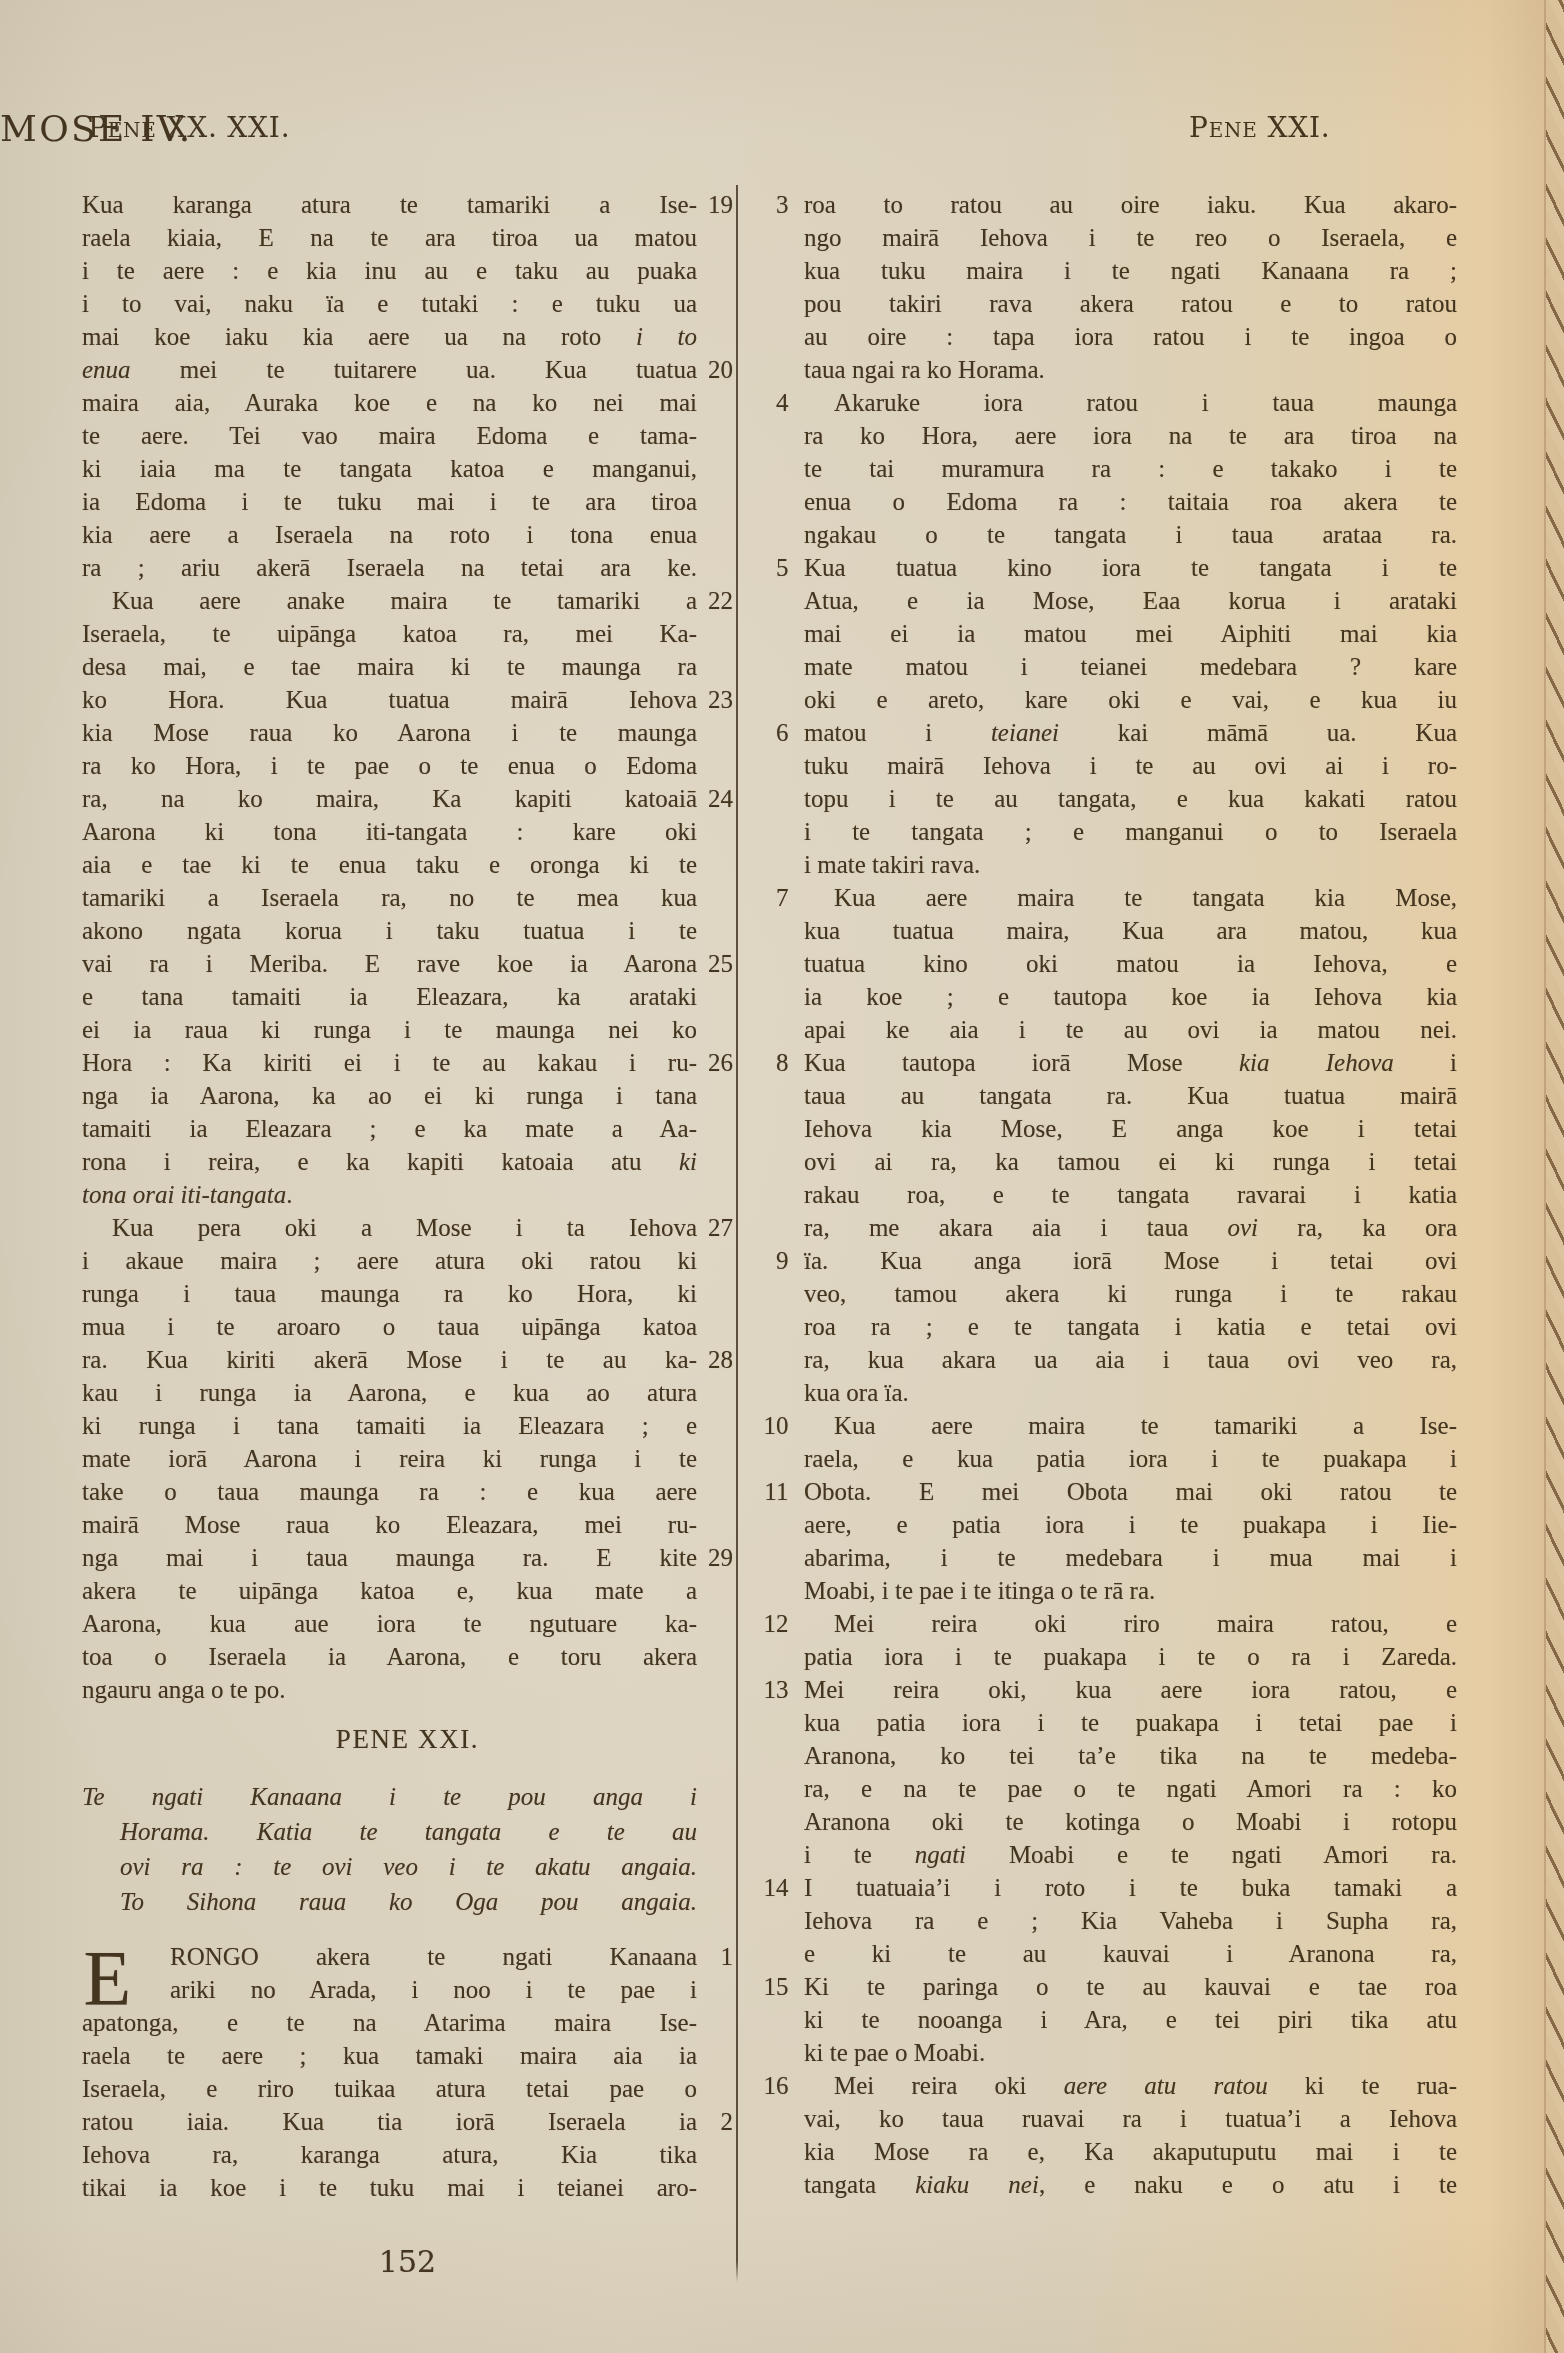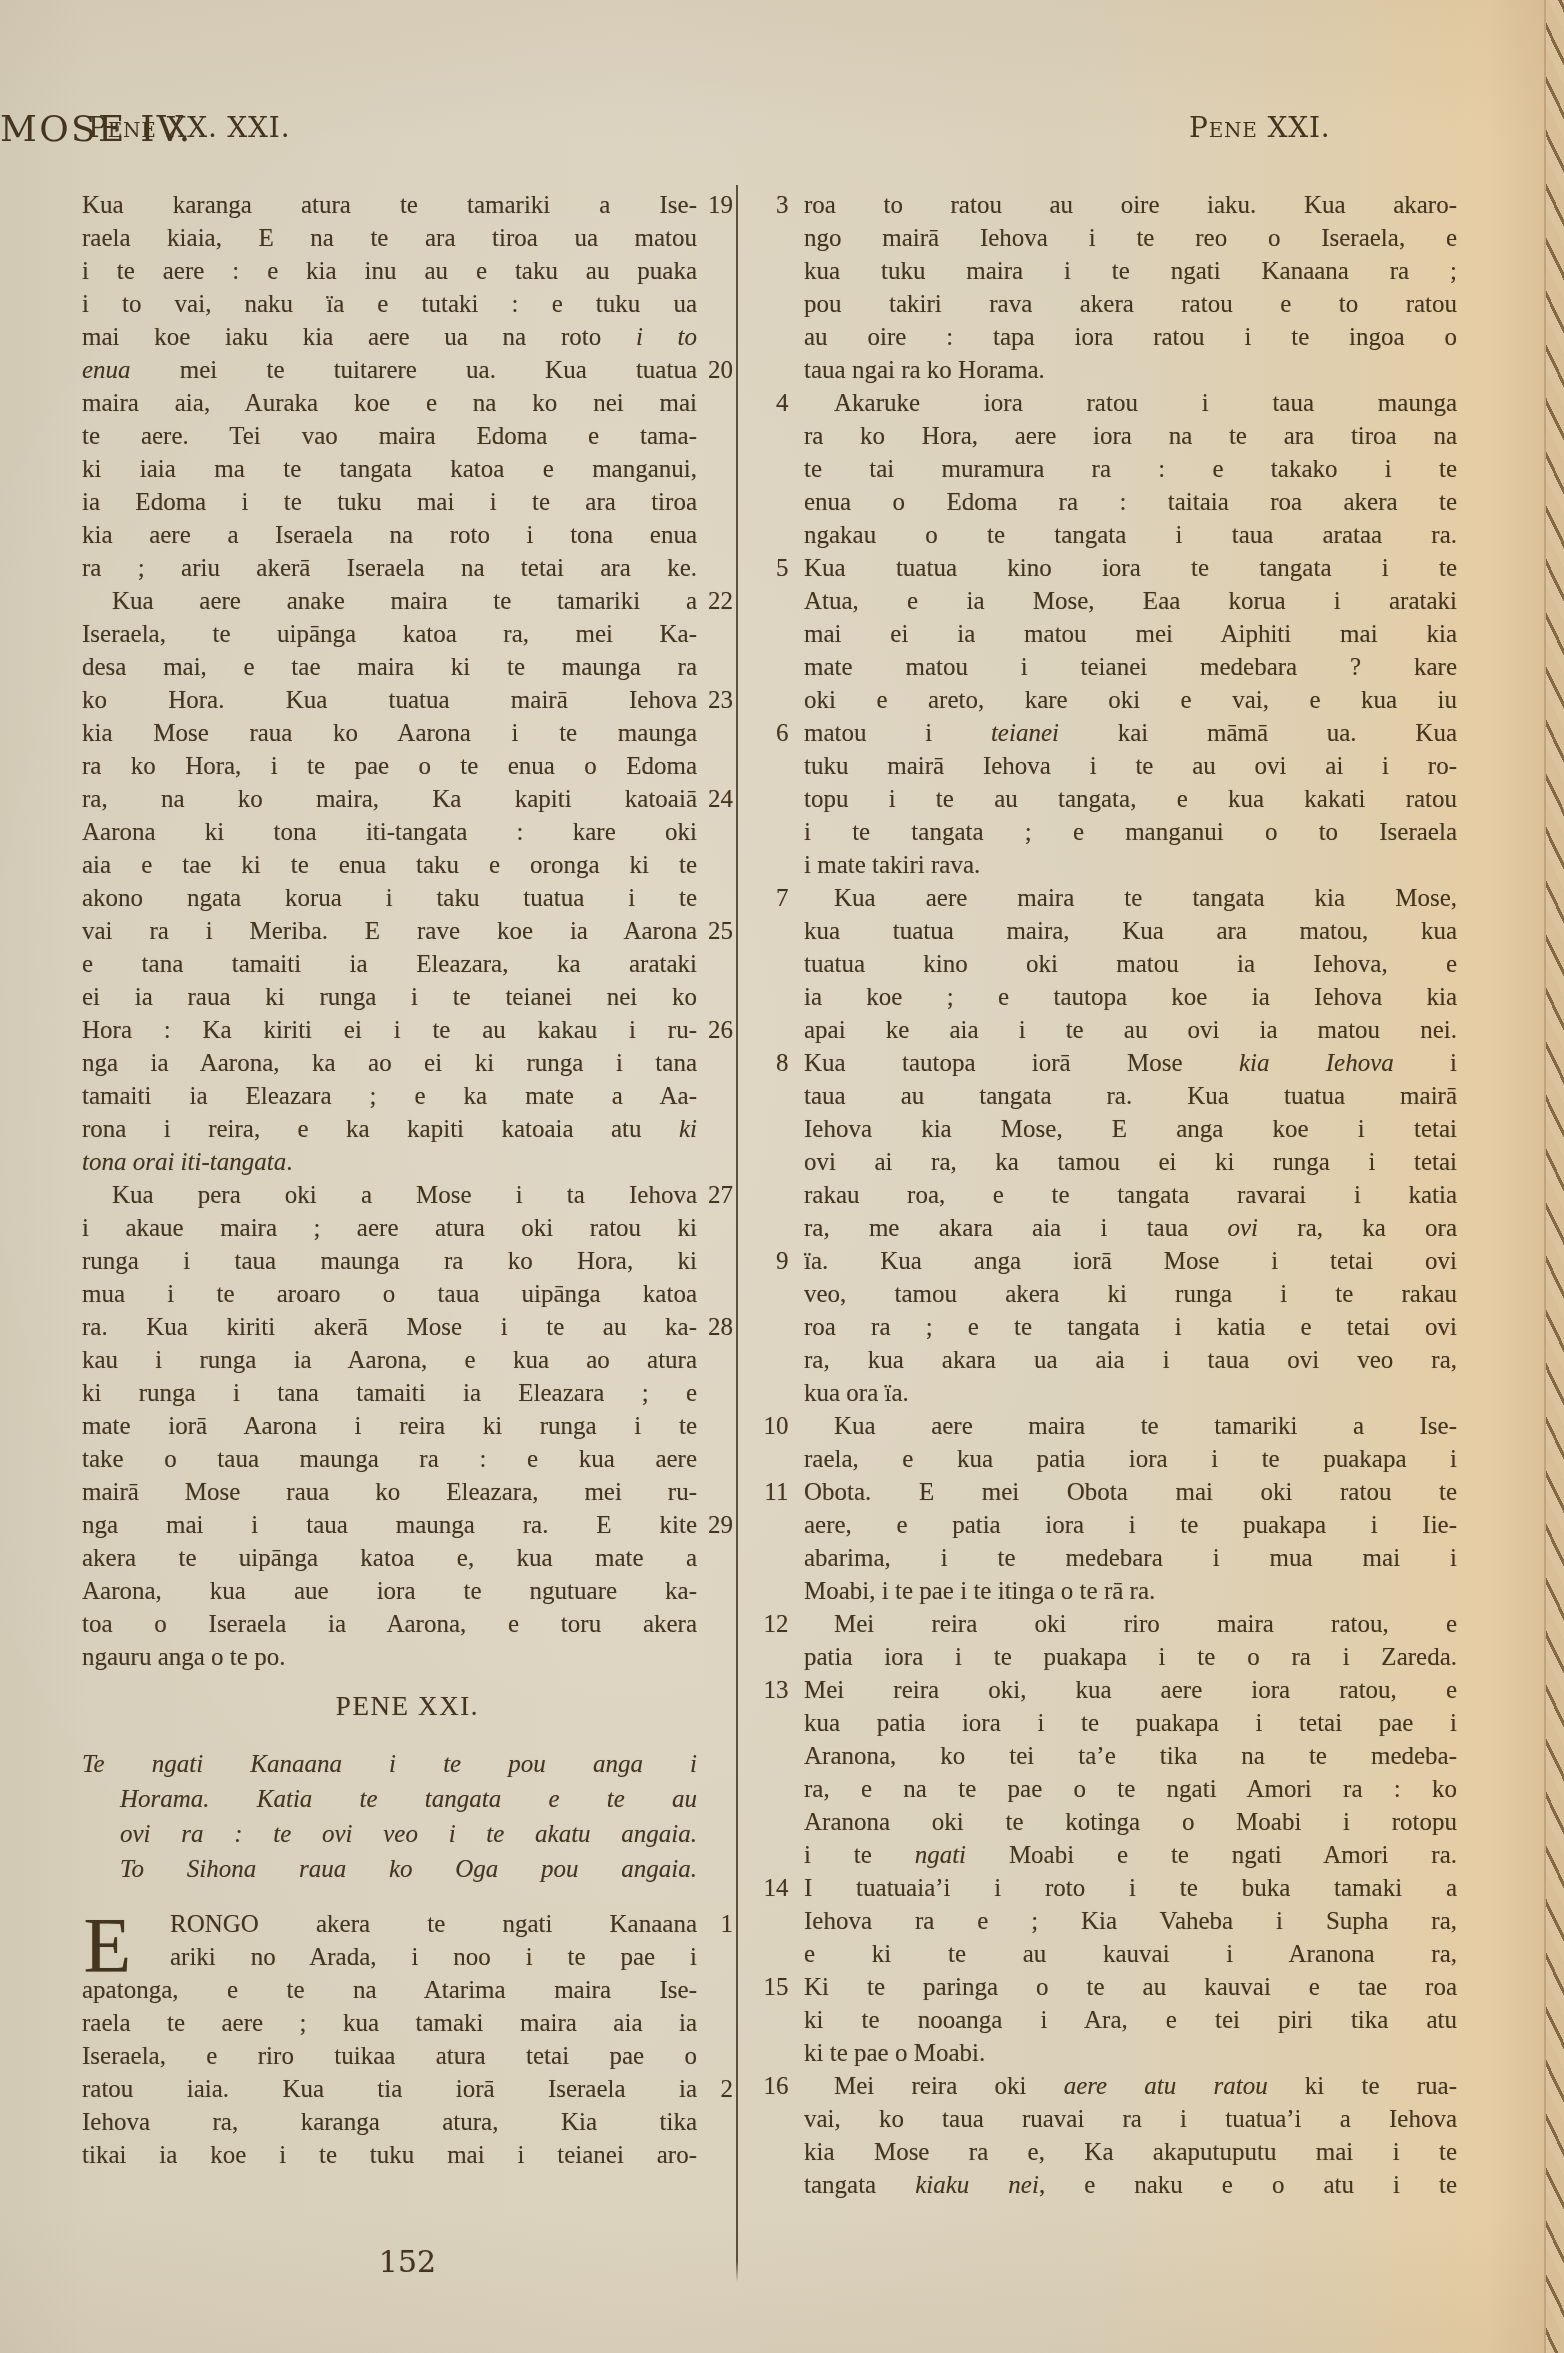--- a/index.html
+++ b/index.html
@@ -151,33 +151,37 @@
       </div>
       <div class="ln">
         <span class="t">Aarona ki tona iti-tangata : kare oki</span>
         <span class="num"></span>
       </div>
       <div class="ln">
         <span class="t">aia e tae ki te enua taku e oronga ki te</span>
         <span class="num"></span>
       </div>
       <div class="ln">
+        <span class="t">tamariki a Iseraela ra, no te mea kua</span>
+        <span class="num"></span>
+      </div>
+      <div class="ln">
         <span class="t">akono ngata korua i taku tuatua i te</span>
         <span class="num"></span>
       </div>
       <div class="ln">
         <span class="t">vai ra i Meriba. E rave koe ia Aarona</span>
         <span class="num">25</span>
       </div>
       <div class="ln">
         <span class="t">e tana tamaiti ia Eleazara, ka arataki</span>
         <span class="num"></span>
       </div>
       <div class="ln">
-        <span class="t">ei ia raua ki runga i te teianei nei ko</span>
+        <span class="t">ei ia raua ki runga i te maunga nei ko</span>
         <span class="num"></span>
       </div>
       <div class="ln">
         <span class="t">Hora : Ka kiriti ei i te au kakau i ru-</span>
         <span class="num">26</span>
       </div>
       <div class="ln">
         <span class="t">nga ia Aarona, ka ao ei ki runga i tana</span>
         <span class="num"></span>
       </div>

